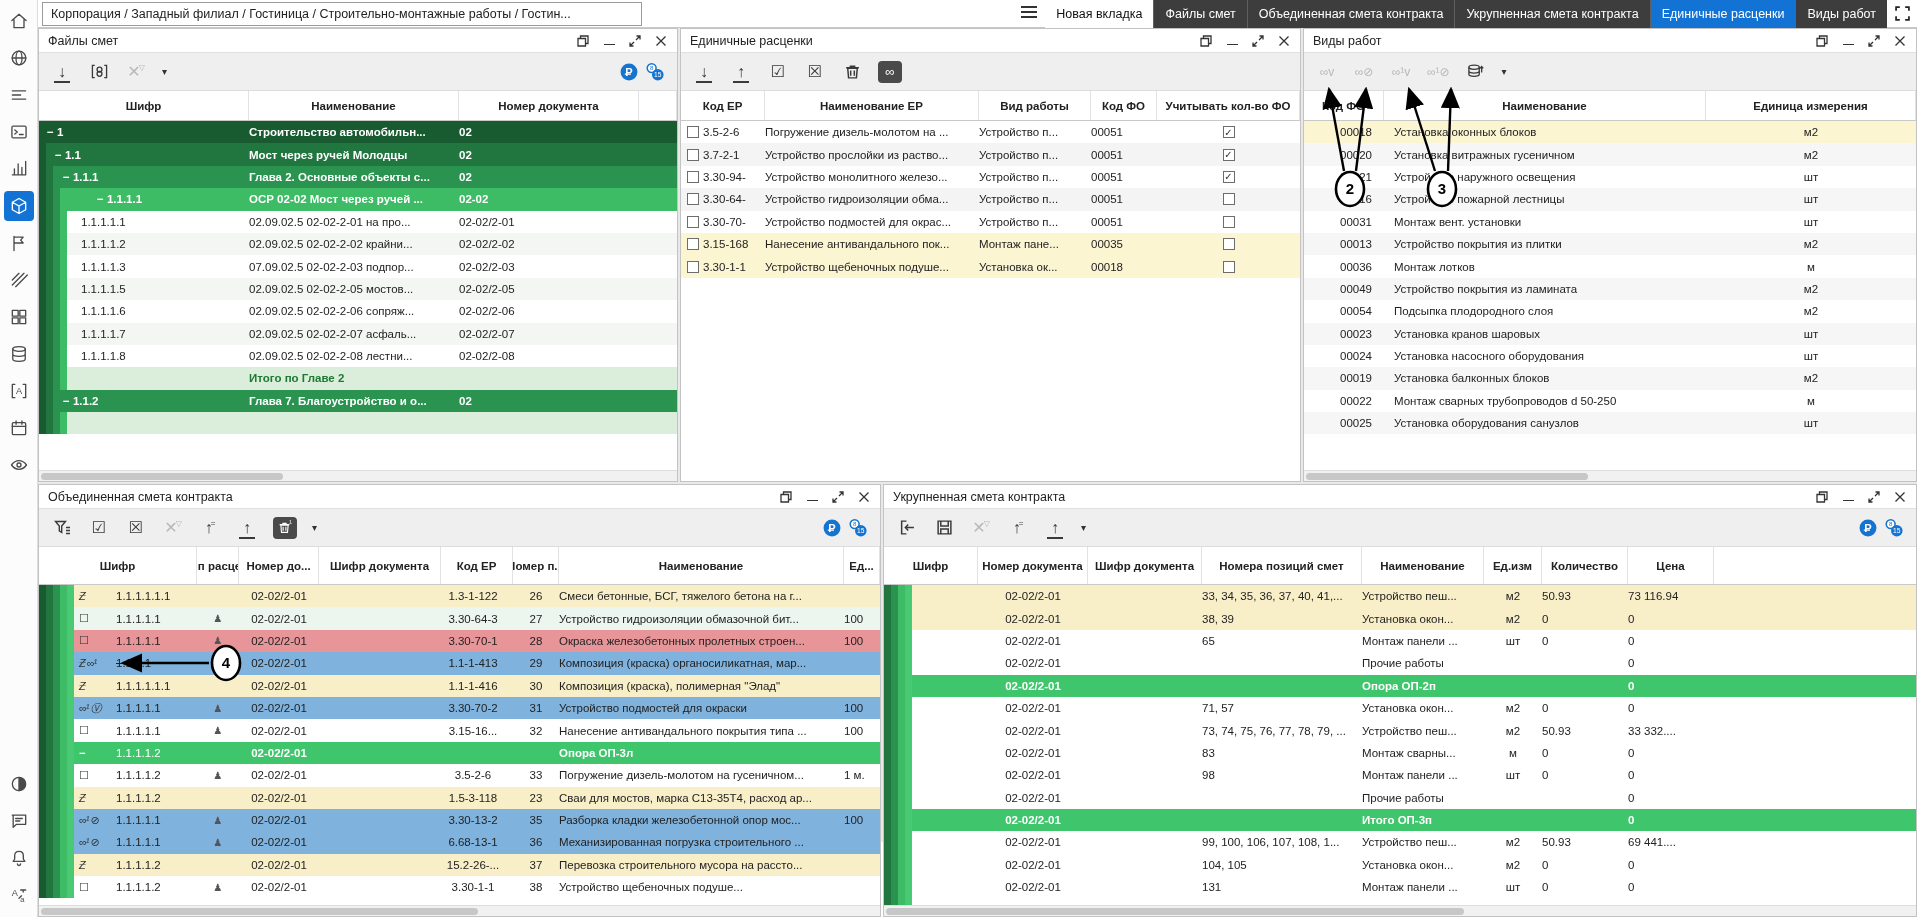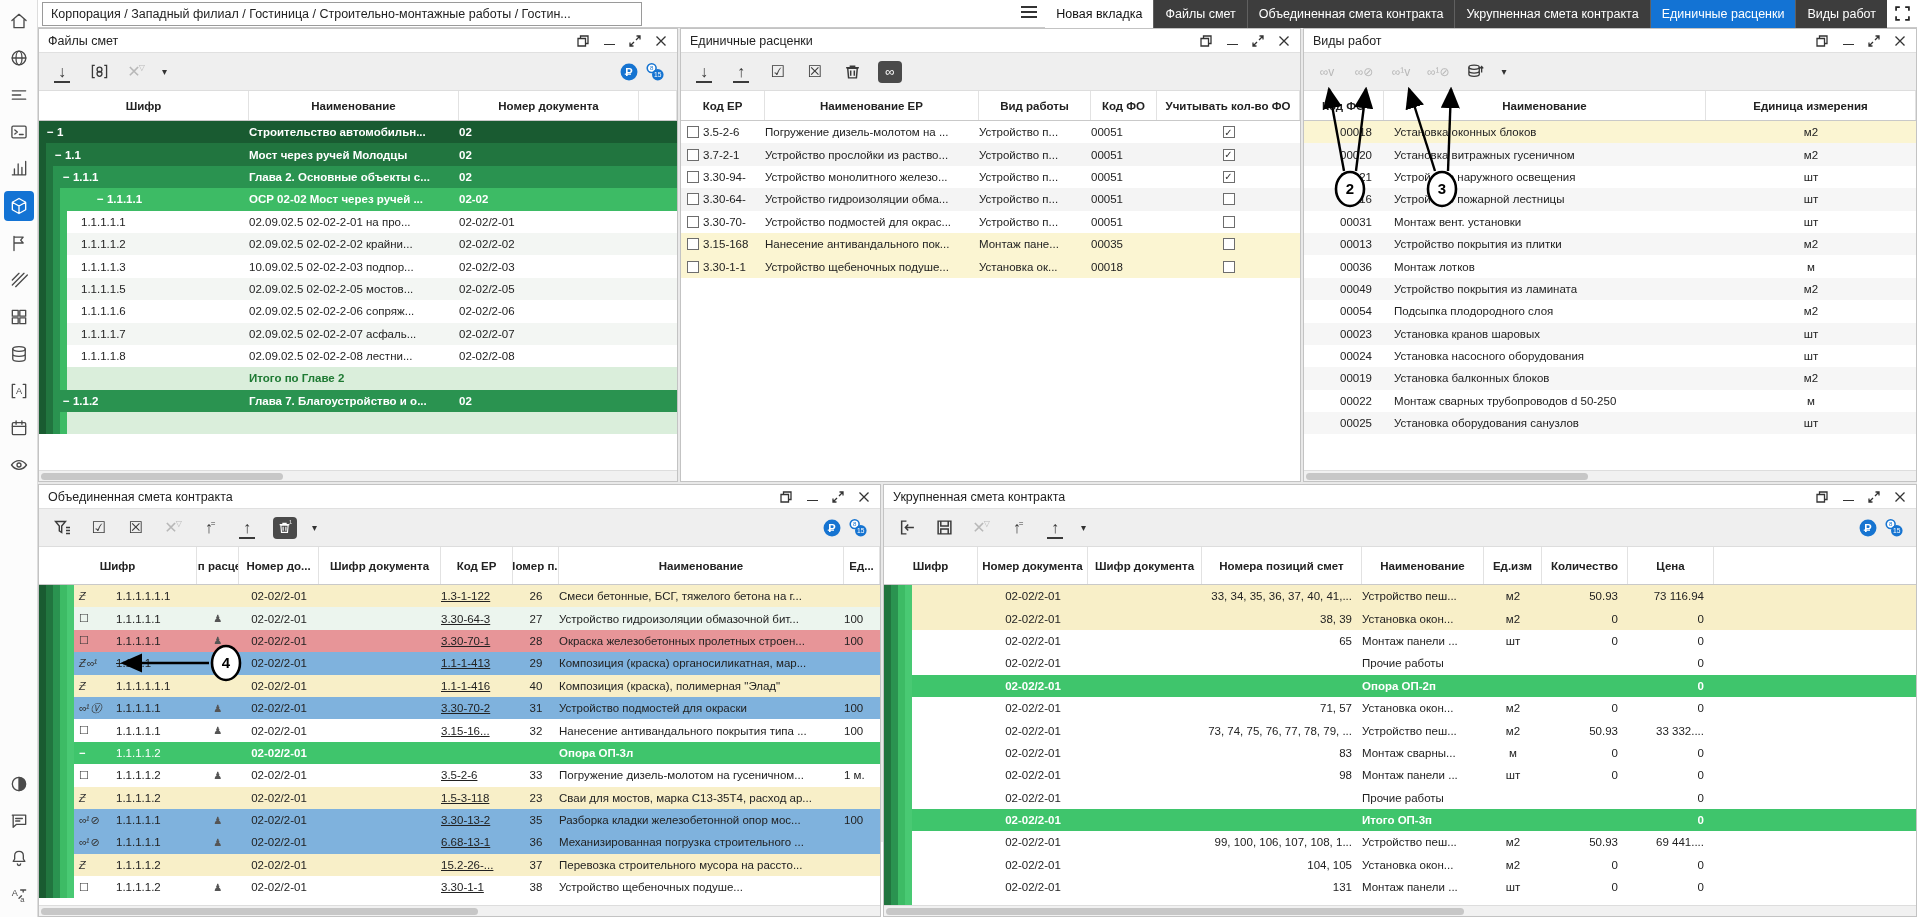--- a/index.html
+++ b/index.html
@@ -89,29 +89,29 @@
   .p-osk{left:0;top:456px;width:843px;height:433px;}
   .p-osk .thead{grid-template-columns:158px 42px 80px 122px 72px 46px 1fr 36px;height:38px;}
   .p-osk .trow{grid-template-columns:158px 42px 80px 122px 72px 46px 1fr 36px;}
   .os{background:linear-gradient(to right,var(--g1) 0 7px,var(--g2) 7px 14px,var(--g3) 14px 21px,var(--g4) 21px 28px,var(--g5) 28px 35px,var(--rb,#fff) 35px);}
   .os.ylw{--rb:#f8efc8;} .os.red{--rb:#e79598;} .os.blu{--rb:#7fb2dd;} .os.mint{--rb:#ecf5ee;} .os.w{--rb:#fff;}
   .os.grp{background:linear-gradient(to right,var(--g1) 0 7px,var(--g2) 7px 14px,var(--g3) 14px 21px,var(--g4) 21px 28px,var(--g5) 28px 35px,var(--grp) 35px);color:#fff;font-weight:bold;}
   .cshifr{display:flex;align-items:center;gap:3px;padding-left:40px;}
   .cmarks{font-size:11px;color:#333;flex:none;min-width:34px;letter-spacing:-1px;}
   .grp .cmarks{color:#fff;}
   .strike{text-decoration:line-through;}
-  .c-er{text-align:left;padding-right:8px;text-decoration:underline;} .c-pos{text-align:center;} .ctype{text-align:center;color:#555;font-size:10px;}
+  .c-er{text-align:center;padding-right:8px;} .c-pos{text-align:center;} .ctype{text-align:center;color:#555;font-size:10px;}
   
   .p-usk{left:845px;top:456px;width:1034px;height:433px;}
   .p-usk .thead{grid-template-columns:94px 110px 114px 160px 122px 58px 86px 86px 1fr;height:38px;}
   .p-usk .trow{grid-template-columns:94px 110px 114px 160px 122px 58px 86px 86px 1fr;}
   .us{background:linear-gradient(to right,var(--g2) 0 7px,var(--g3) 7px 14px,var(--g4) 14px 21px,var(--g5) 21px 28px,var(--rb,#fff) 28px);}
   .us.ylw{--rb:#f8efc8;}
   .us.grp{background:linear-gradient(to right,var(--g2) 0 7px,var(--g3) 7px 14px,var(--g4) 14px 21px,var(--g5) 21px 28px,var(--grp) 28px);color:#fff;font-weight:bold;}
-  .c-doc{text-align:center;} .c-num{text-align:right;padding-right:10px;}
+  .c-doc{text-align:center;} .c-num{padding-right:10px;}
   
   .overlay{position:absolute;inset:0;pointer-events:none;}
   .overlay line{stroke:#000;stroke-width:2.4;}
   .overlay ellipse{fill:#fff;stroke:#000;stroke-width:2.6;}
   .overlay text{font-size:15px;font-weight:bold;fill:#000;text-anchor:middle;}
   .hidden-defs{position:absolute;width:0;height:0;overflow:hidden;}
 </style>
 </head>
 <body>
 
@@ -467,21 +467,21 @@
 
           <div class="trow fw">
             <span class="c-s">1.1.1.1.2</span>
             <span>02.09.02.5 02-02-2-02 крайни...</span>
             <span>02-02/2-02</span>
             <span></span>
           </div>
 
           <div class="trow fw">
             <span class="c-s">1.1.1.1.3</span>
-            <span>10.09.02.5 02-02-2-03 подпор...</span>
+            <span>07.09.02.5 02-02-2-03 подпор...</span>
             <span>02-02/2-03</span>
             <span></span>
           </div>
 
 
           <div class="trow fw">
             <span class="c-s">1.1.1.1.5</span>
             <span>02.09.02.5 02-02-2-05 мостов...</span>
             <span>02-02/2-05</span>
             <span></span>
@@ -951,21 +951,21 @@
 
           <div class="trow os ylw">
             <span class="cshifr">
               <i class="cmarks">Ƶ</i>
               <b style="font-weight:normal">1.1.1.1.1.1</b>
             </span>
             <span class="ctype"></span>
             <span class="c-doc">02-02/2-01</span>
             <span></span>
             <span class="c-er">1.1-1-416</span>
-            <span class="c-pos">40</span>
+            <span class="c-pos">30</span>
             <span>Композиция (краска), полимерная "Элад"</span>
             <span></span>
           </div>
 
           <div class="trow os blu">
             <span class="cshifr">
               <i class="cmarks">∞¹ Ⓥ</i>
               <b style="font-weight:normal">1.1.1.1.1</b>
             </span>
             <span class="ctype">♟</span>

